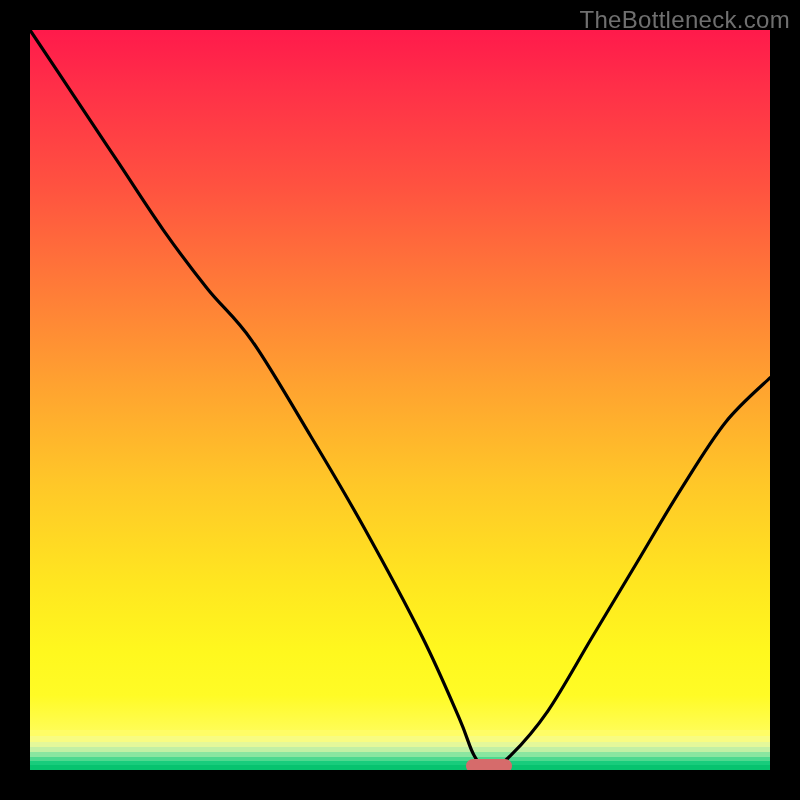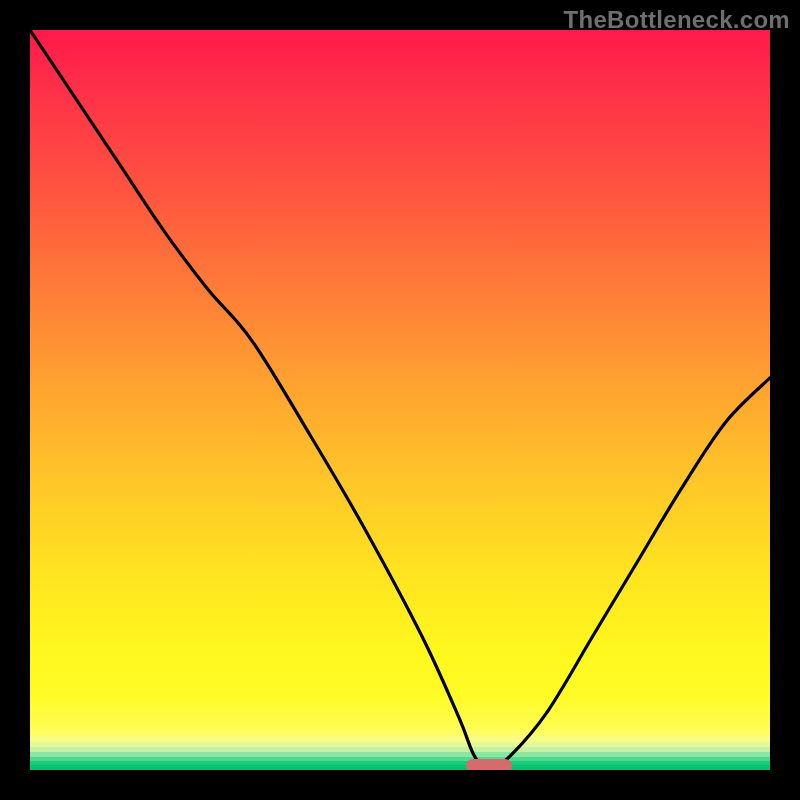--- a/index.html
+++ b/index.html
@@ -16,21 +16,21 @@
     width: 800px;
     height: 800px;
     background: #000;
   }
   .watermark {
     position: absolute;
     top: 6px;
     right: 10px;
     color: #6f6f6f;
     font-size: 24px;
-    font-weight: 700;
+    font-weight: 400;
     letter-spacing: 0.3px;
     z-index: 20;
     user-select: none;
   }
   .plot-area {
     position: absolute;
     left: 30px;
     top: 30px;
     width: 740px;
     height: 740px;

